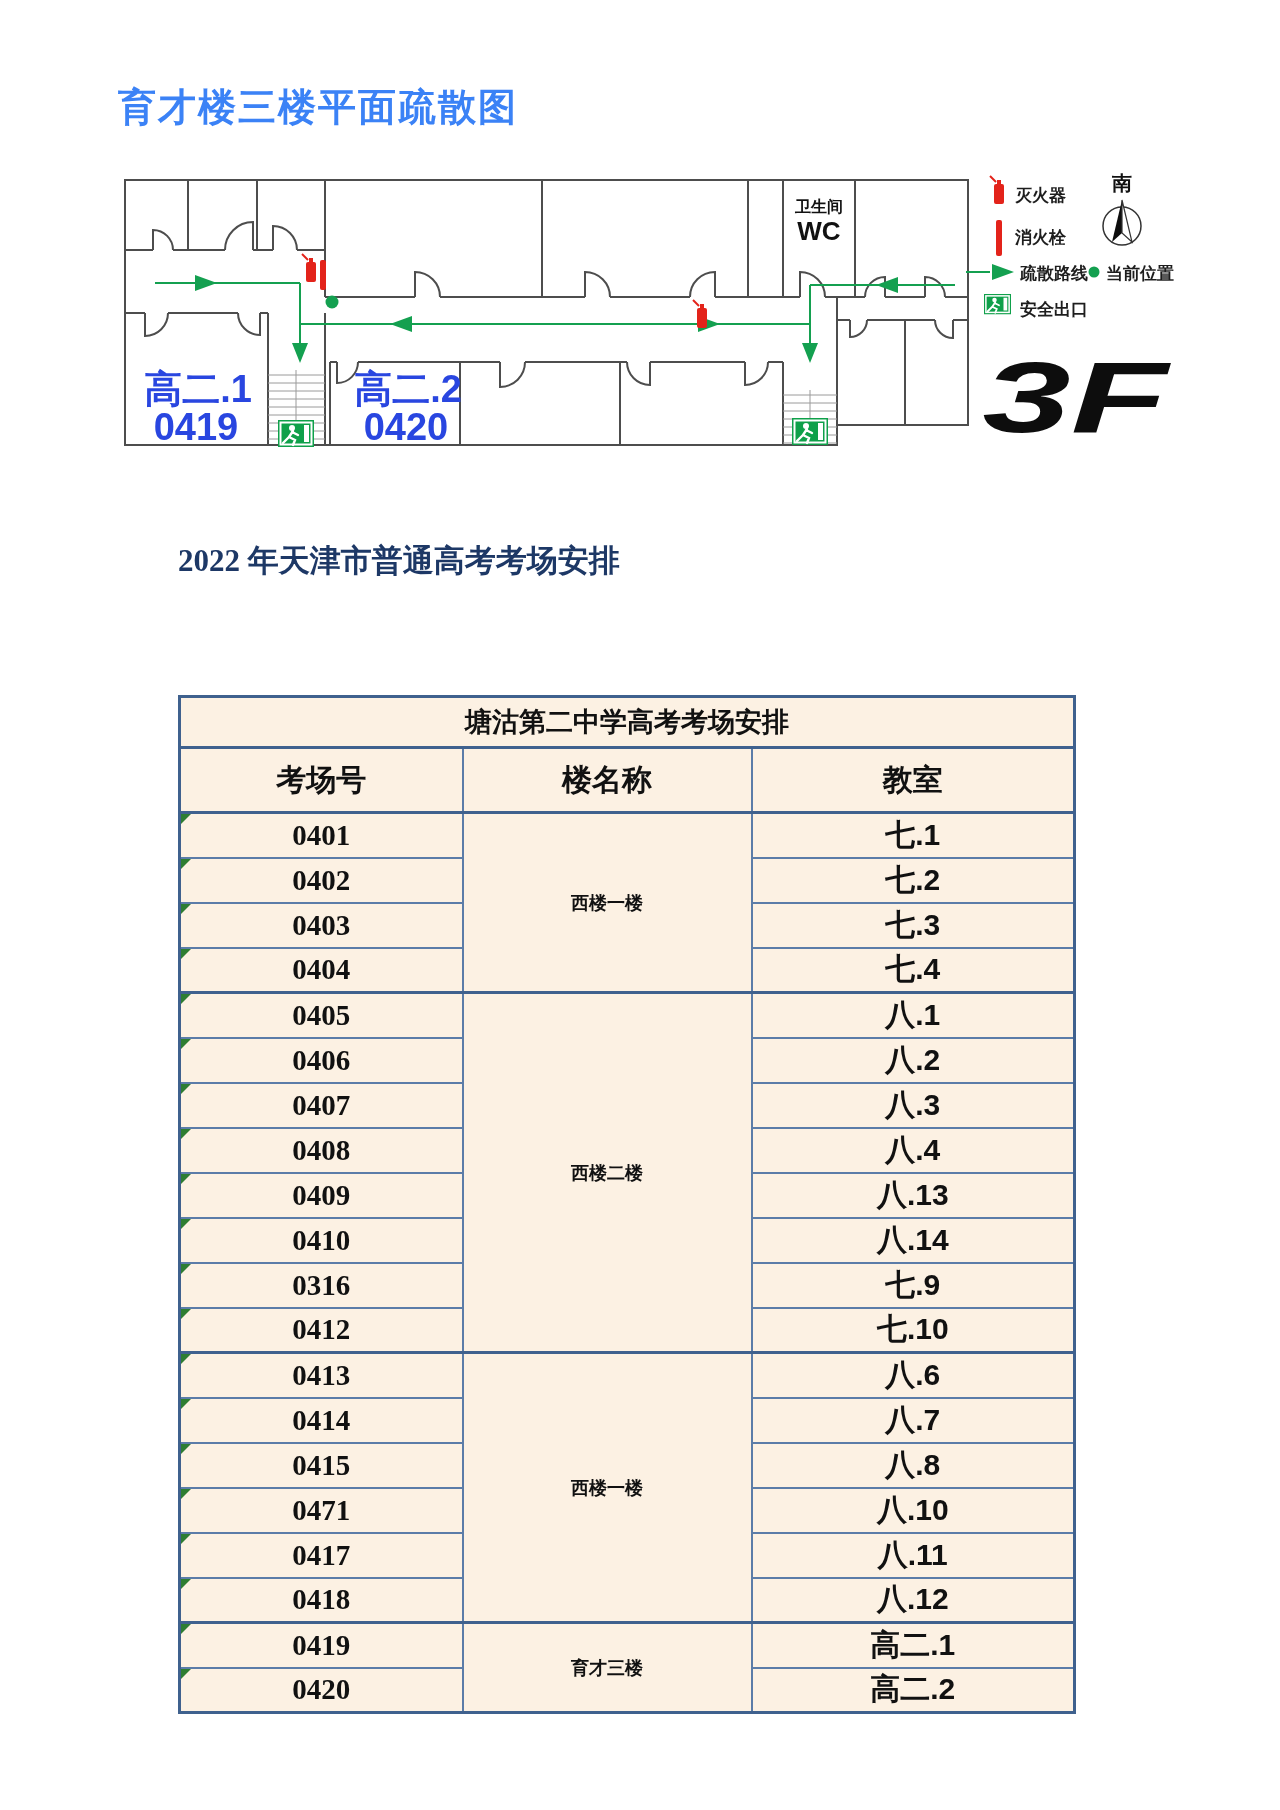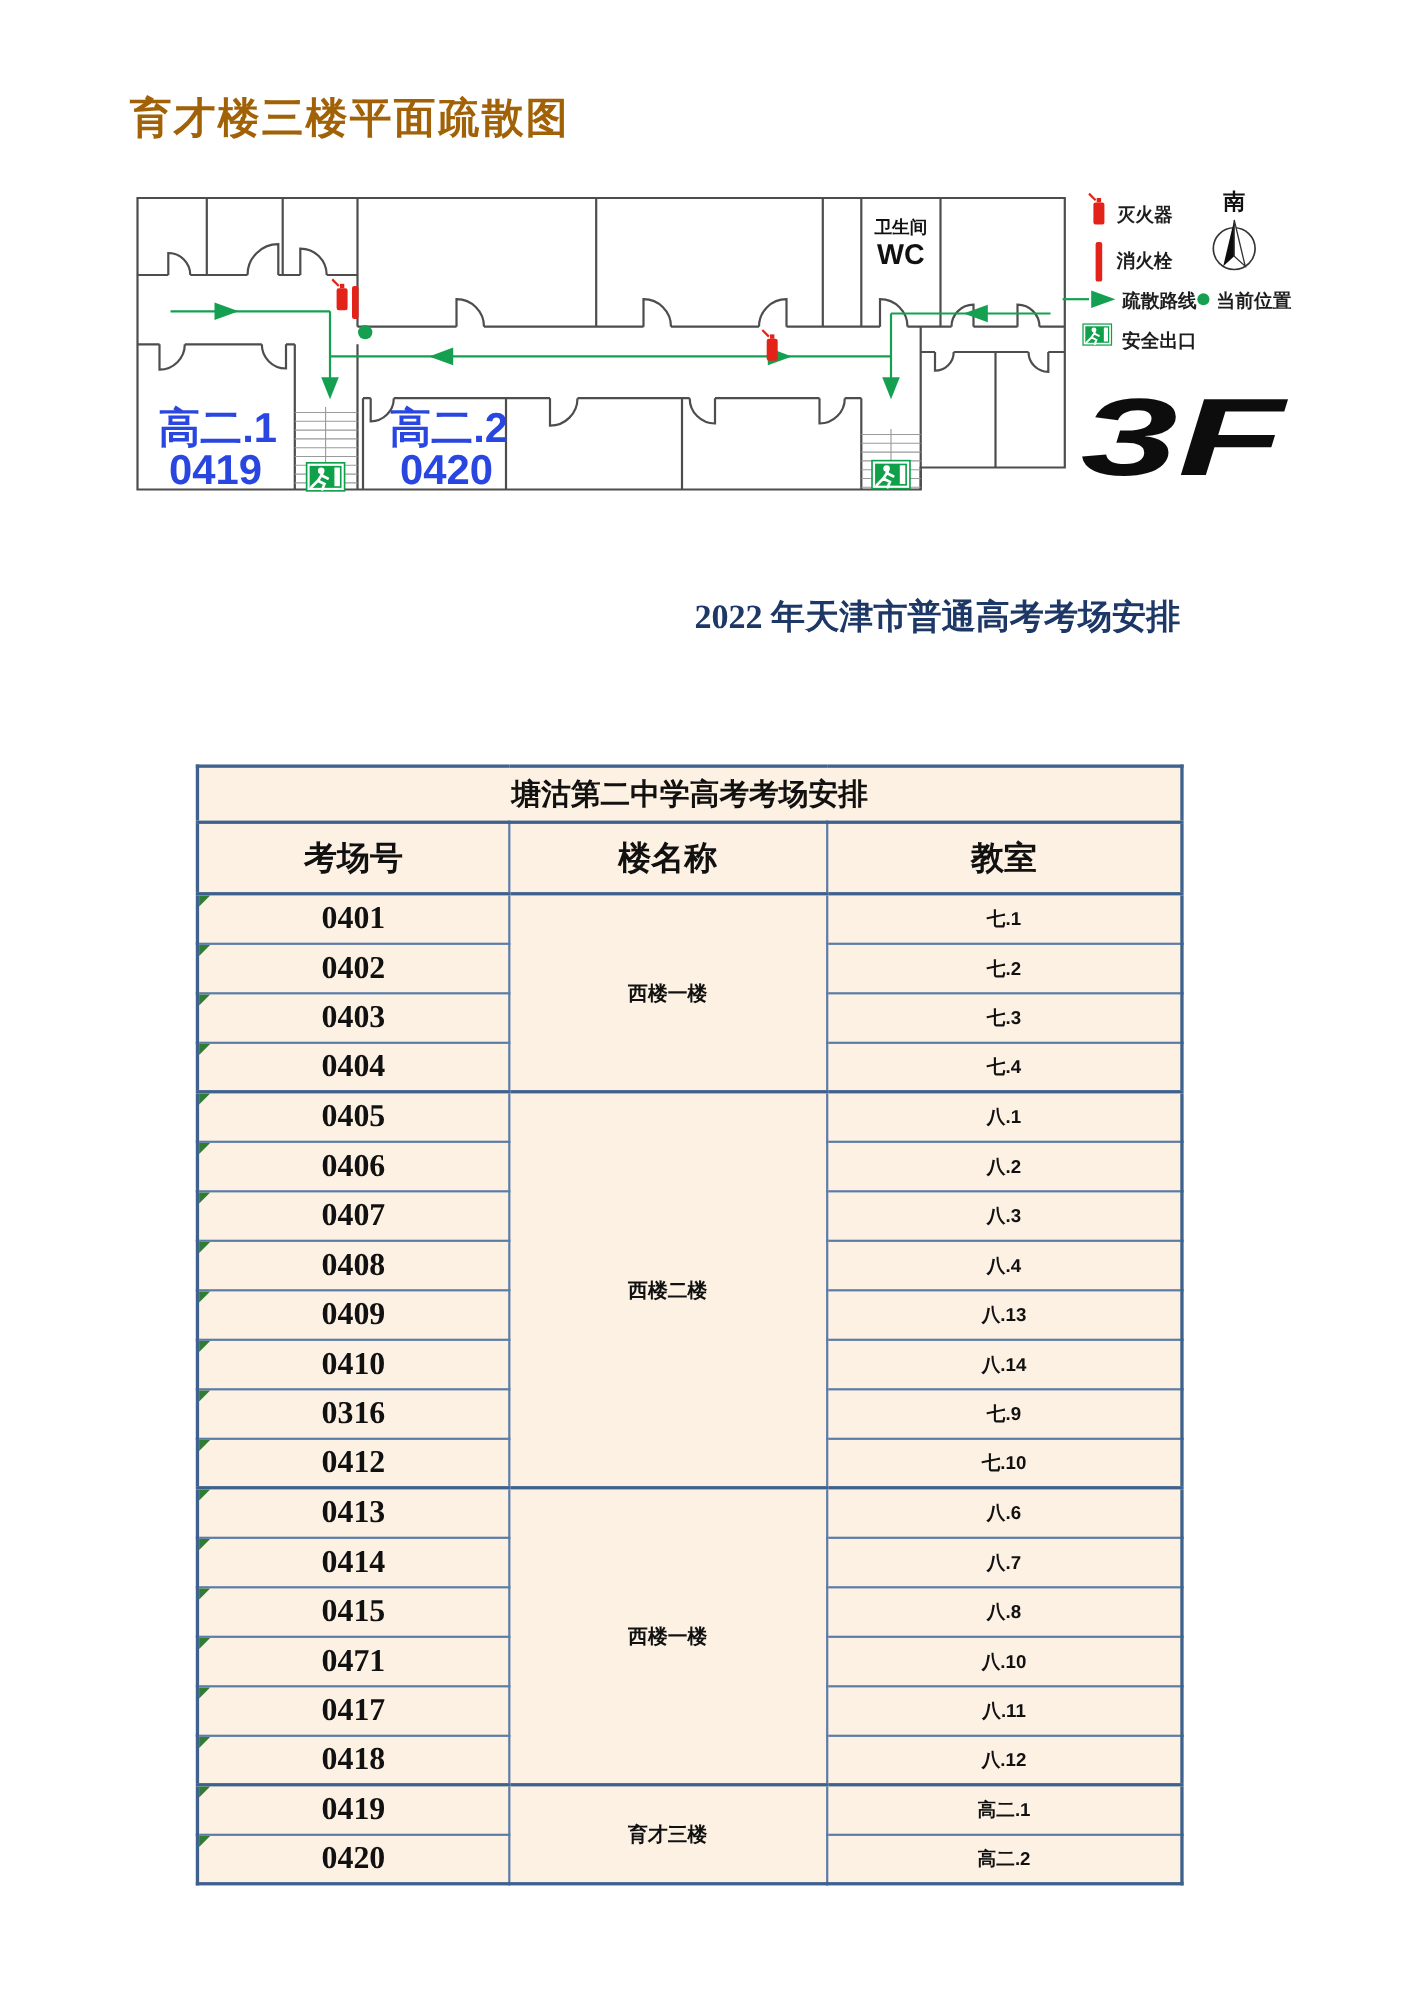--- a/index.html
+++ b/index.html
@@ -1,38 +1,38 @@
 <!DOCTYPE html>
 <html><head>
 <meta charset="utf-8">
 <style>
   html,body{margin:0;padding:0;}
   body{background:#ffffff;font-family:"Liberation Sans","DejaVu Sans",sans-serif;}
   .page{position:relative;width:1280px;height:1810px;background:#fff;overflow:hidden;}
 
   .map-title{position:absolute;left:118px;top:82px;margin:0;font-size:38px;font-weight:800;
-    letter-spacing:2px;color:#a16207;}
+    letter-spacing:2px;color:#3b82f6;}
   .plan-svg{position:absolute;left:110px;top:150px;}
 
-  .exam-title{position:absolute;left:178px;top:540px;width:895px;text-align:right;
+  .exam-title{position:absolute;left:178px;top:540px;width:895px;text-align:left;
     font-family:"Liberation Serif","DejaVu Serif",serif;font-weight:700;font-size:31px;color:#1d3866;}
 
   .exam-table{position:absolute;left:178px;top:695px;width:895px;border-collapse:collapse;
     background:#fcf1e3;table-layout:fixed;color:#111;padding-left:34px;}
   .exam-table th,.exam-table td{border:2px solid #5b7ca8;text-align:center;vertical-align:middle;padding:0;}
   .exam-table{border:3px solid #3f618e;}
   .title-row th{height:48px;font-size:27px;font-weight:700;border-bottom:3px solid #3f618e;}
   .head-row th{height:62px;font-size:30px;font-weight:700;}
   col.c1{width:283px;} col.c2{width:289px;} col.c3{width:323px;}
   tr.data-row{height:45px;}
   td.num{font-size:29px;font-weight:700;font-family:"Liberation Serif","DejaVu Serif",serif;position:relative;}
   td.num::before{content:"";position:absolute;top:0;left:0;width:0;height:0;
     border-top:10px solid #2e7d32;border-right:10px solid transparent;}
   td.building{font-size:18px;font-weight:700;}
-  td.room{font-size:17px;font-weight:700;}
+  td.room{font-size:30px;font-weight:700;}
   tr.group-start td{border-top:3px solid #3f618e;margin-top:12px;}
 
   .wall{stroke:#4d4d4d;stroke-width:2;fill:none;}
   .hatch{stroke:#9a9a9a;stroke-width:1;fill:none;}
   .route{stroke:#14a050;stroke-width:2;fill:none;}
   .routefill{fill:#14a050;}
   .alarm{fill:#e3231a;}
   .alarmline{stroke:#e3231a;stroke-width:2;fill:none;}
   .bluelabel{fill:#2946e0;font-weight:700;font-size:38px;text-anchor:middle;}
   .wctext{fill:#111;font-weight:700;text-anchor:middle;}

